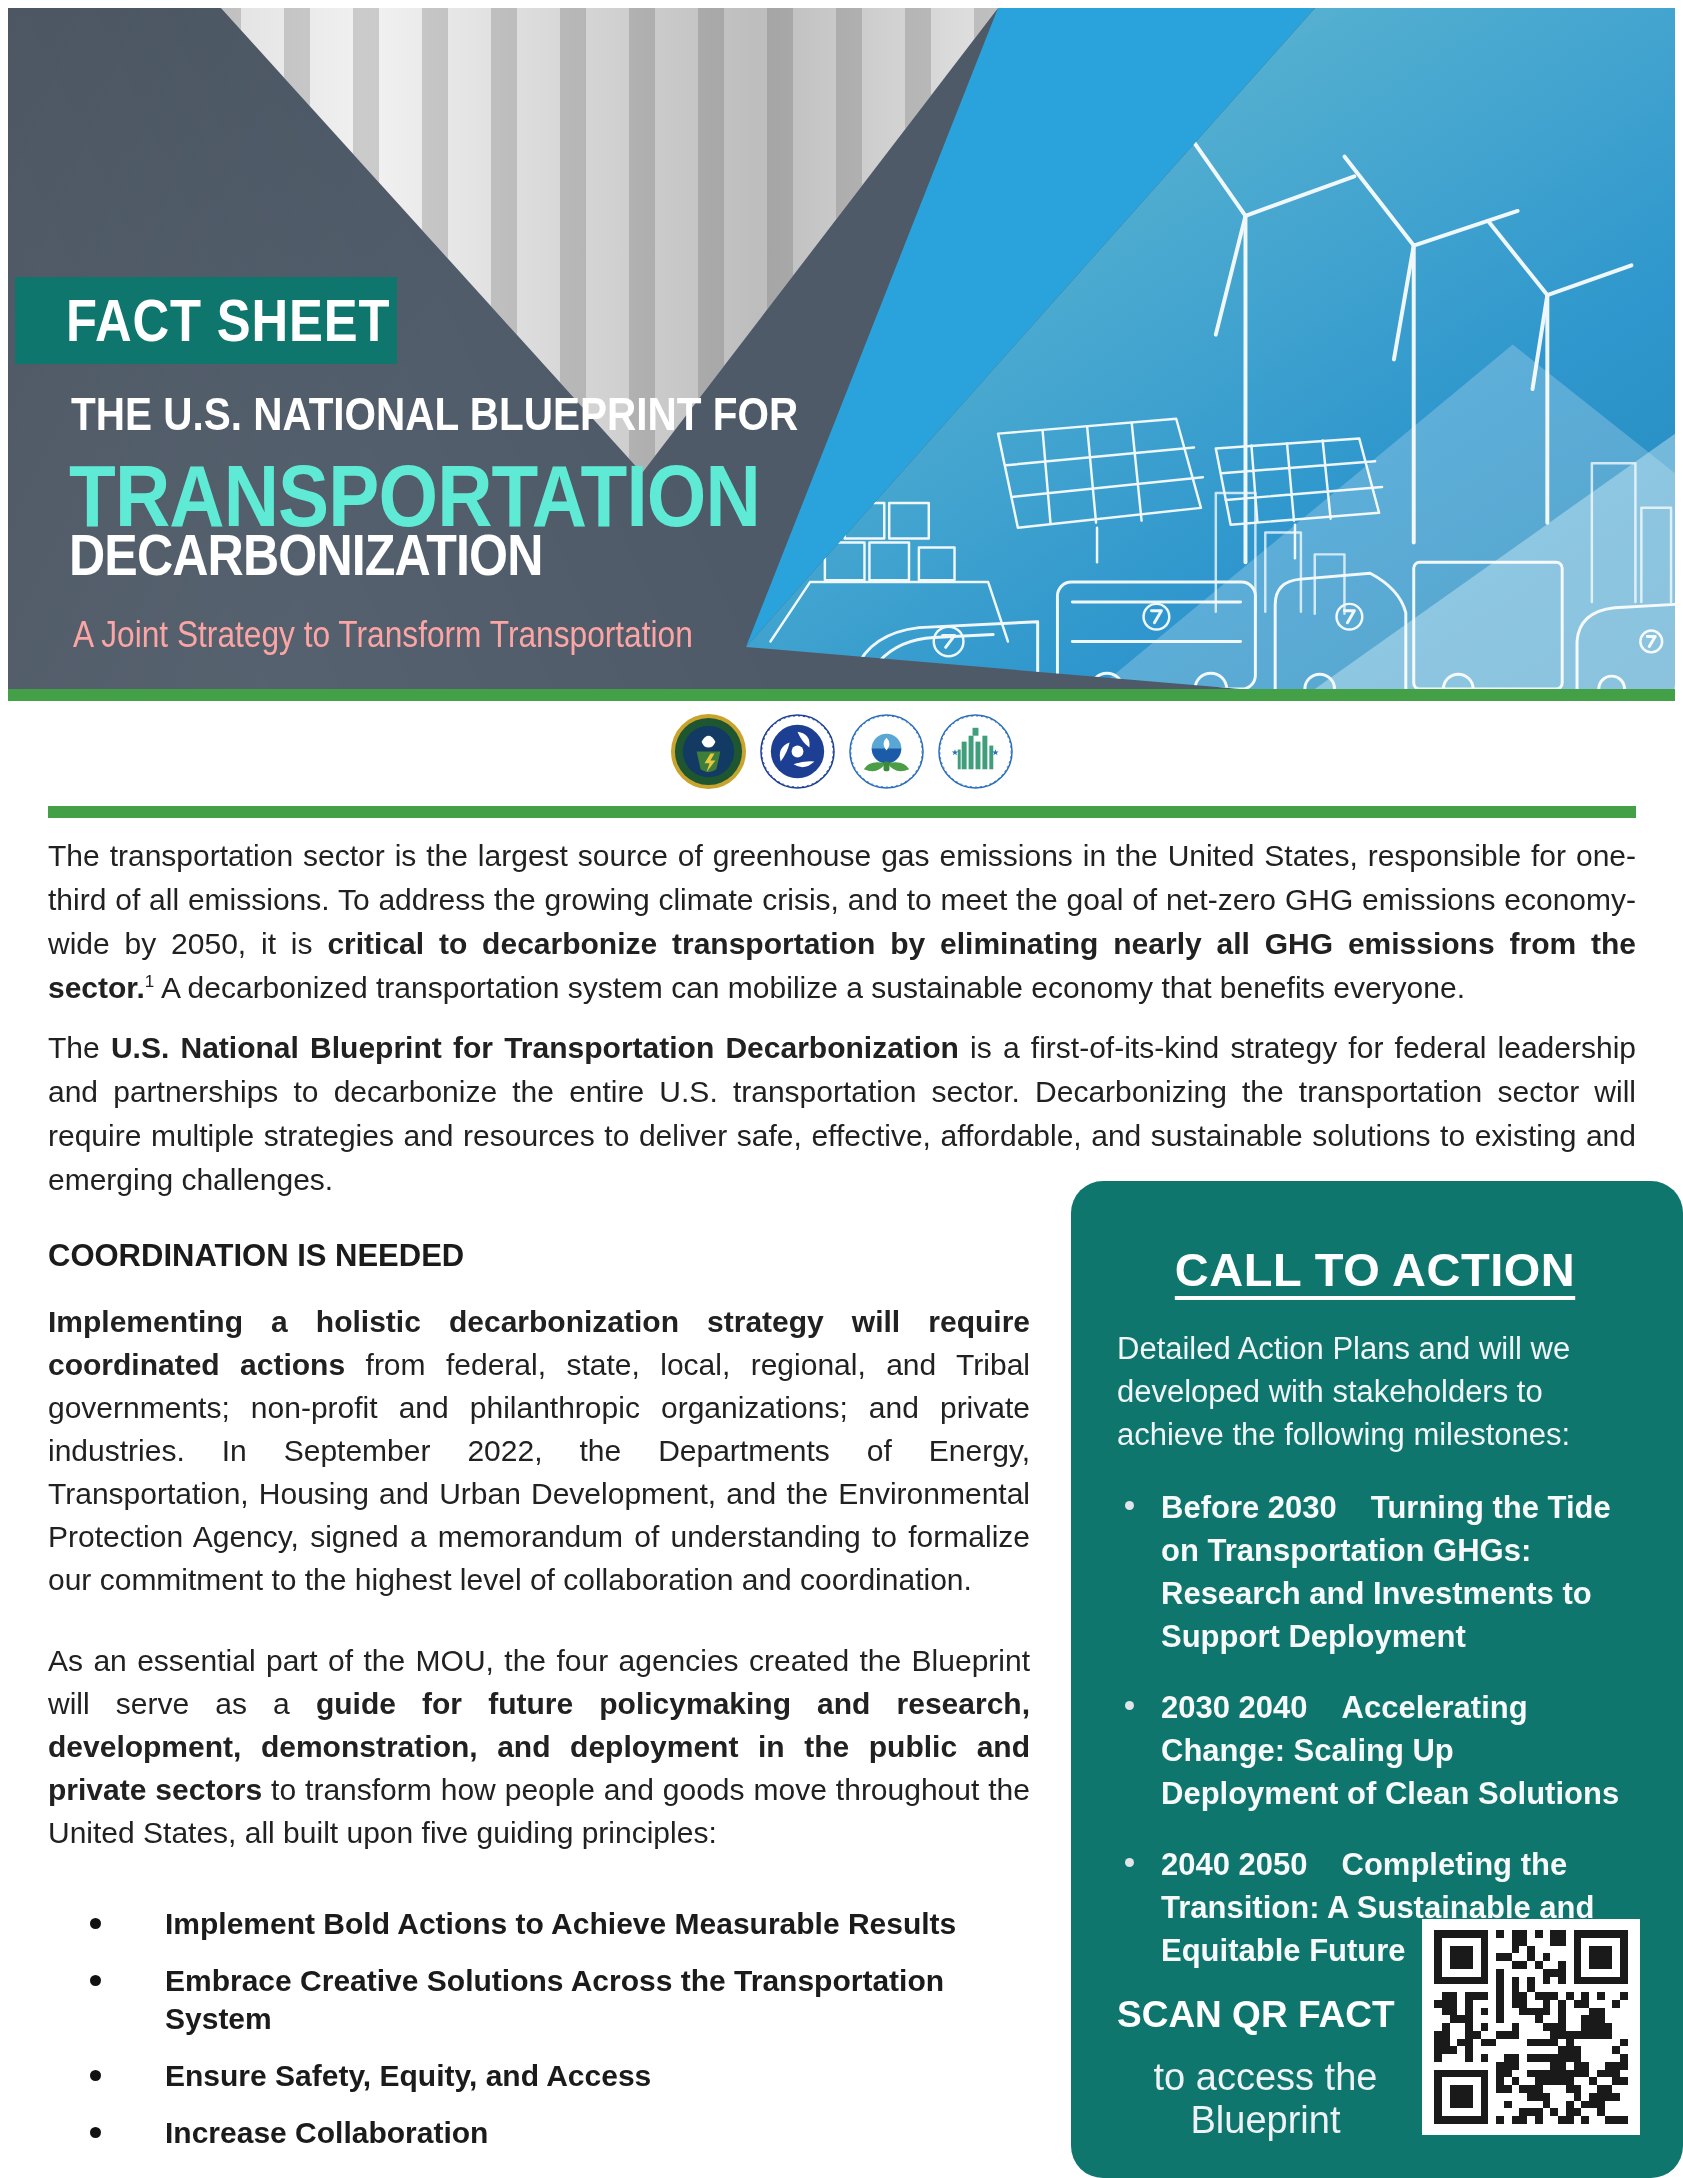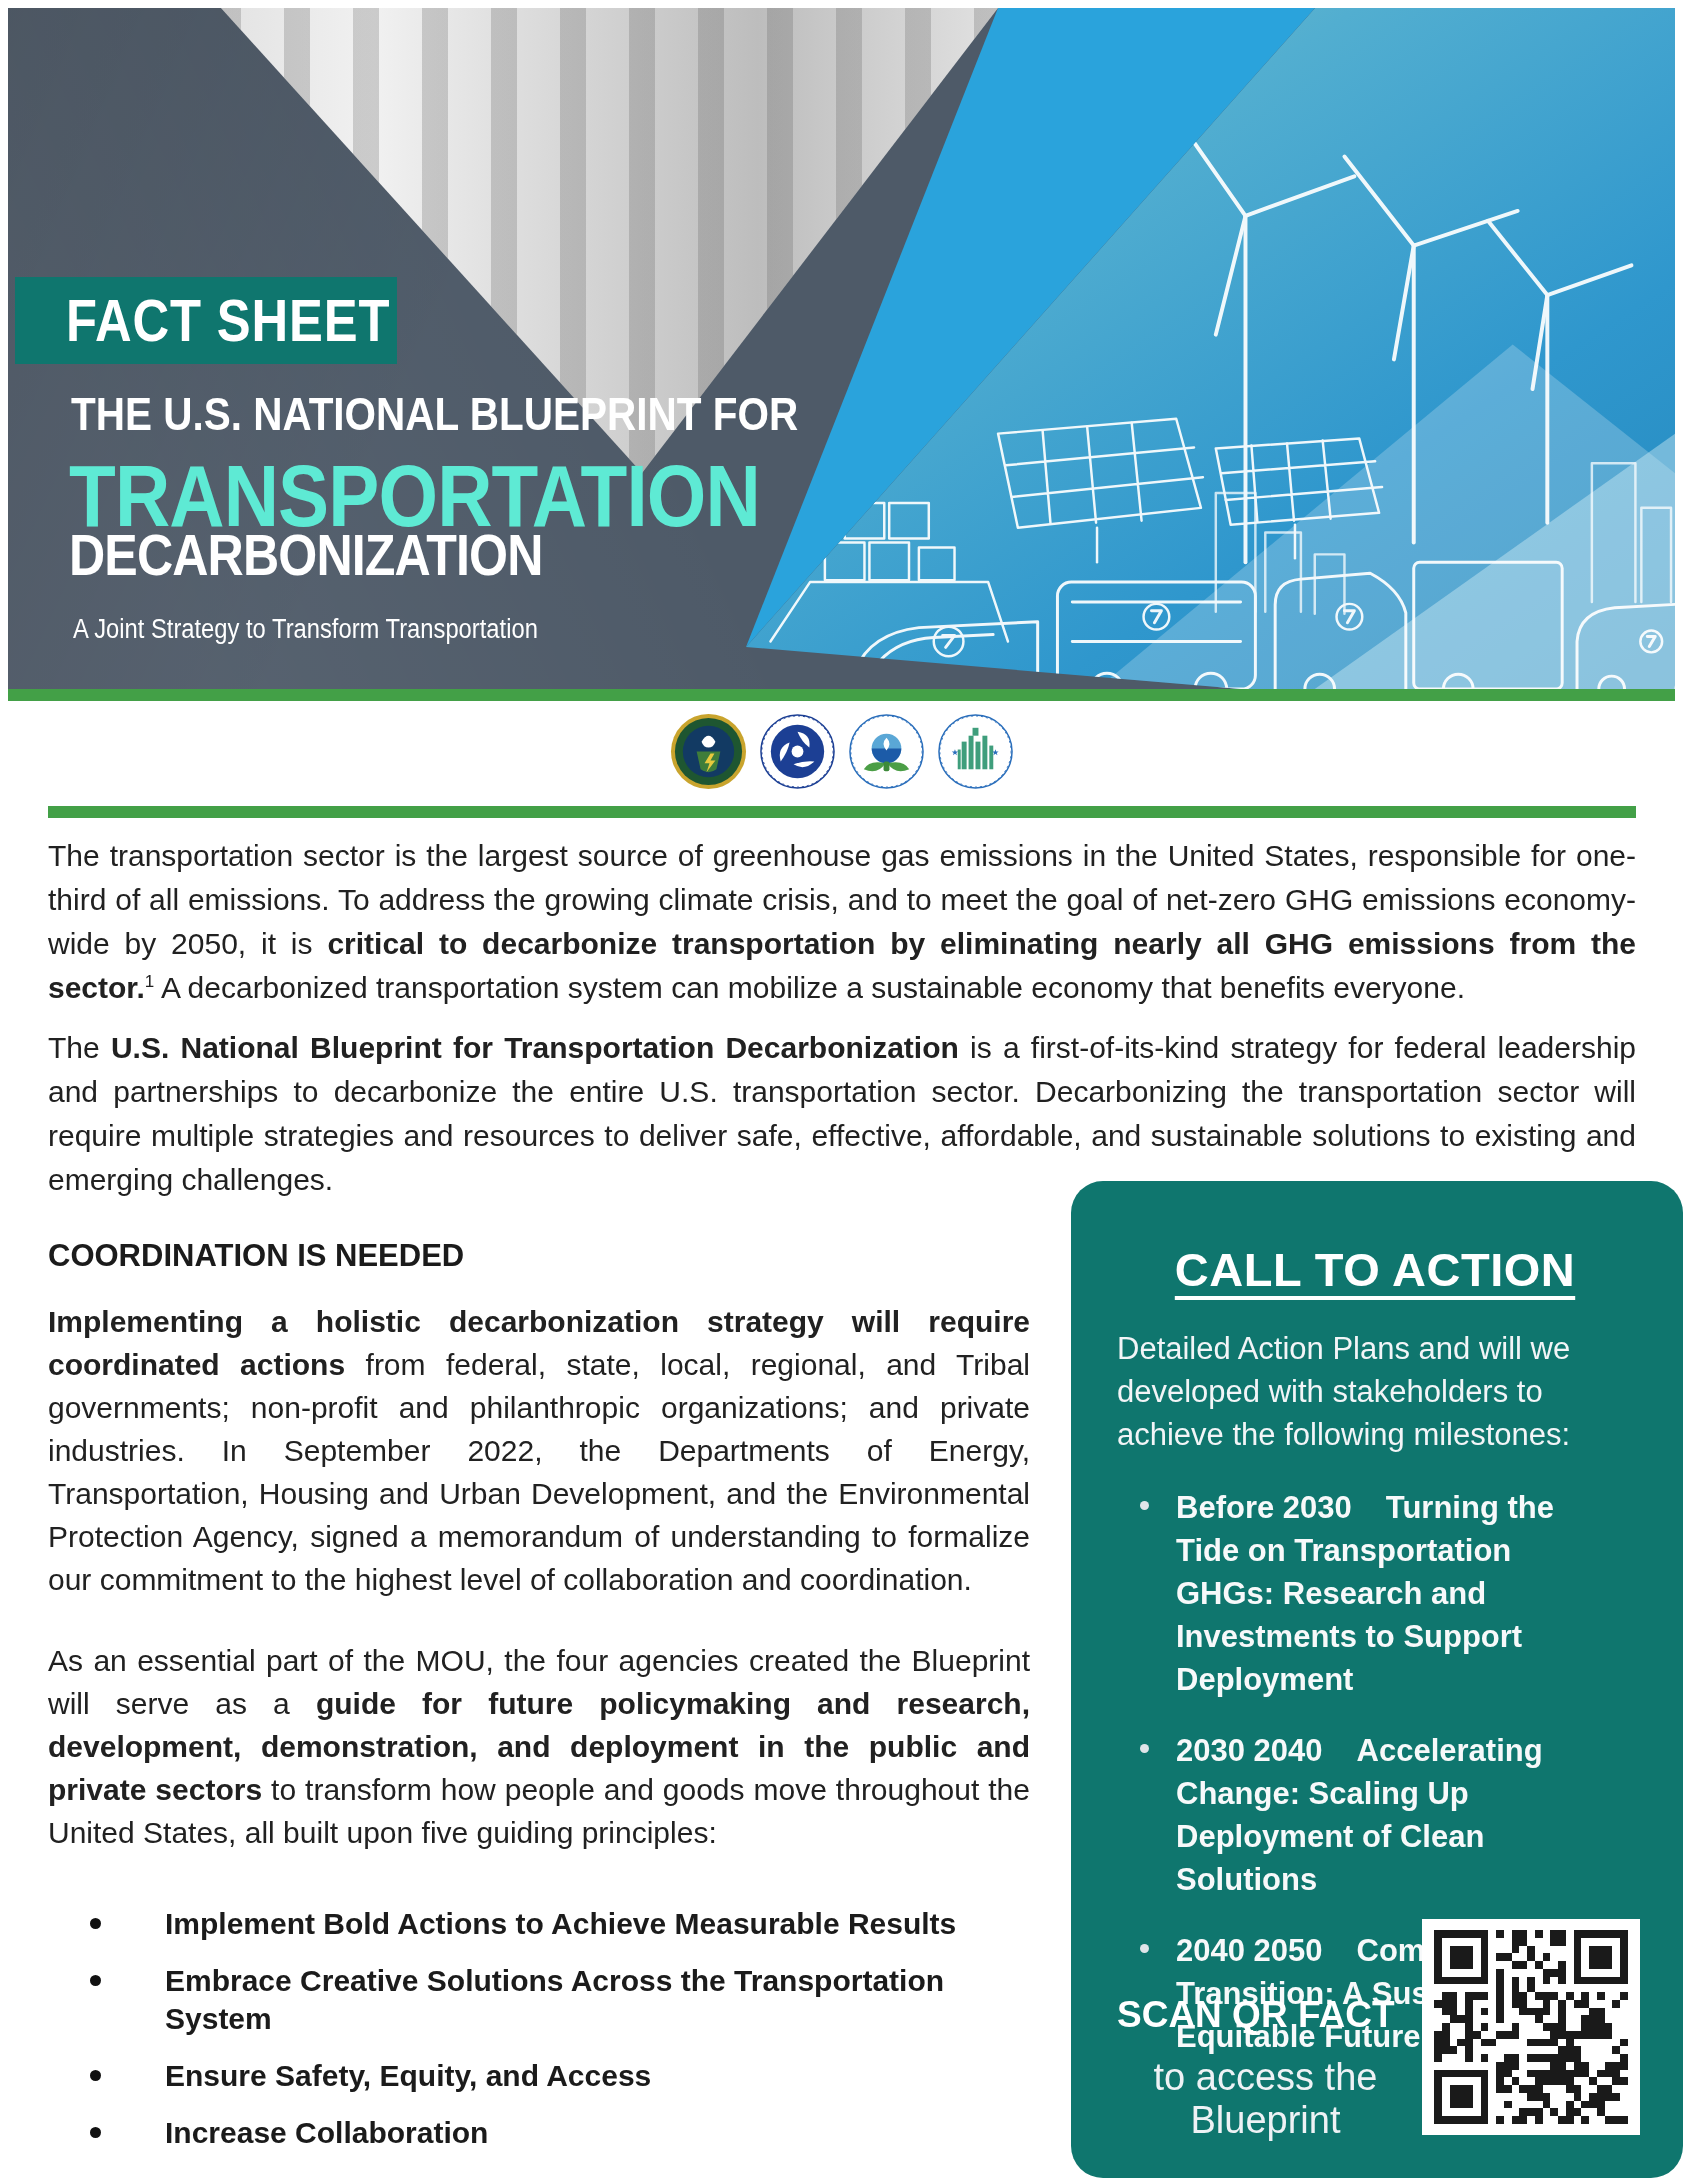--- a/index.html
+++ b/index.html
@@ -22,21 +22,21 @@
       clip-path:polygon(213px 0,990px 0,634px 465px);}
   .hero-text{position:absolute;left:0;top:0;width:891px;height:681px;}
   .kicker{position:absolute;left:7px;top:269px;width:382px;height:87px;background:#0f766e;
       display:flex;align-items:center;}
   .kicker span{display:inline-block;margin-left:51px;color:#fff;font-weight:bold;font-size:59px;
       letter-spacing:1px;transform:scaleX(.86);transform-origin:0 50%;white-space:nowrap;}
   .t1{position:absolute;left:63px;top:379px;color:#fff;font-weight:bold;font-size:46px;}
   .t1 span,.t2 span,.t3 span,.sub span{display:inline-block;transform:scaleX(.88);transform-origin:0 50%;white-space:nowrap;}
   .t2{position:absolute;left:61px;top:438px;color:#5eead4;font-weight:800;font-size:87px;letter-spacing:-1px;}
   .t3{position:absolute;left:61px;top:514px;color:#fff;font-weight:800;font-size:57px;letter-spacing:-1px;}
-  .sub{position:absolute;left:65px;top:606px;color:#ffffff;font-size:27px;font-weight:normal;}
+  .sub{position:absolute;left:65px;top:606px;color:#fca5a5;font-size:36px;font-weight:normal;}
 
   
   .bar1{position:absolute;left:8px;top:689px;width:1667px;height:12px;background:#43a047;}
   .bar2{position:absolute;left:48px;top:806px;width:1588px;height:12px;background:#43a047;}
   .logos{position:absolute;left:0;top:709px;width:1683px;height:85px;display:flex;
       justify-content:center;align-items:center;gap:10px;}
   .seal{width:79px;height:79px;}
 
   
   .para{position:absolute;left:48px;width:1588px;margin:0;font-size:30px;line-height:44px;
@@ -53,21 +53,21 @@
   .principles li{position:relative;padding-left:117px;margin-bottom:19px;
       font-size:30px;font-weight:bold;color:#1b1b1b;line-height:38px;}
   .principles li .dot{position:absolute;left:42px;top:13px;width:11px;height:11px;border-radius:50%;background:#111;}
 
   
   .cta{position:absolute;left:1071px;top:1181px;width:612px;height:997px;background:#0f766e;color:#fff;
       box-sizing:border-box;padding:61px 50px 0 46px;border-radius:32px;}
   .cta-title{margin:0 0 30px 0;text-align:center;font-size:47px;font-weight:800;letter-spacing:0.5px;
       text-decoration:underline;text-decoration-thickness:4px;text-underline-offset:10px;color:#fff;}
   .cta-intro{margin:0 0 30px 0;font-size:31px;line-height:43px;color:#f2f5f7;font-weight:normal;}
-  .milestones{list-style:none;margin:17px;padding:0;}
+  .milestones{list-style:none;margin:2px;padding:0;}
   .milestones li{position:relative;padding-left:42px;margin-bottom:28px;
       font-size:31px;line-height:43px;font-weight:bold;color:#f7f9fa;}
   .milestones li .mdot{position:absolute;left:6px;top:15px;width:9px;height:9px;border-radius:50%;background:#dfe5e9;}
   .m-gap{display:inline-block;width:34px;}
   .scan{position:absolute;left:46px;top:813px;width:297px;}
   .scan-h{font-size:37px;font-weight:800;color:#fff;}
   .scan-c{font-size:38px;margin-top:20px;color:#eef2f5;text-align:center;}
   .qr{position:absolute;left:351px;top:738px;width:218px;height:216px;background:#ffffff;
       display:flex;align-items:center;justify-content:center;}
   .qr svg{width:194px;height:194px;}

